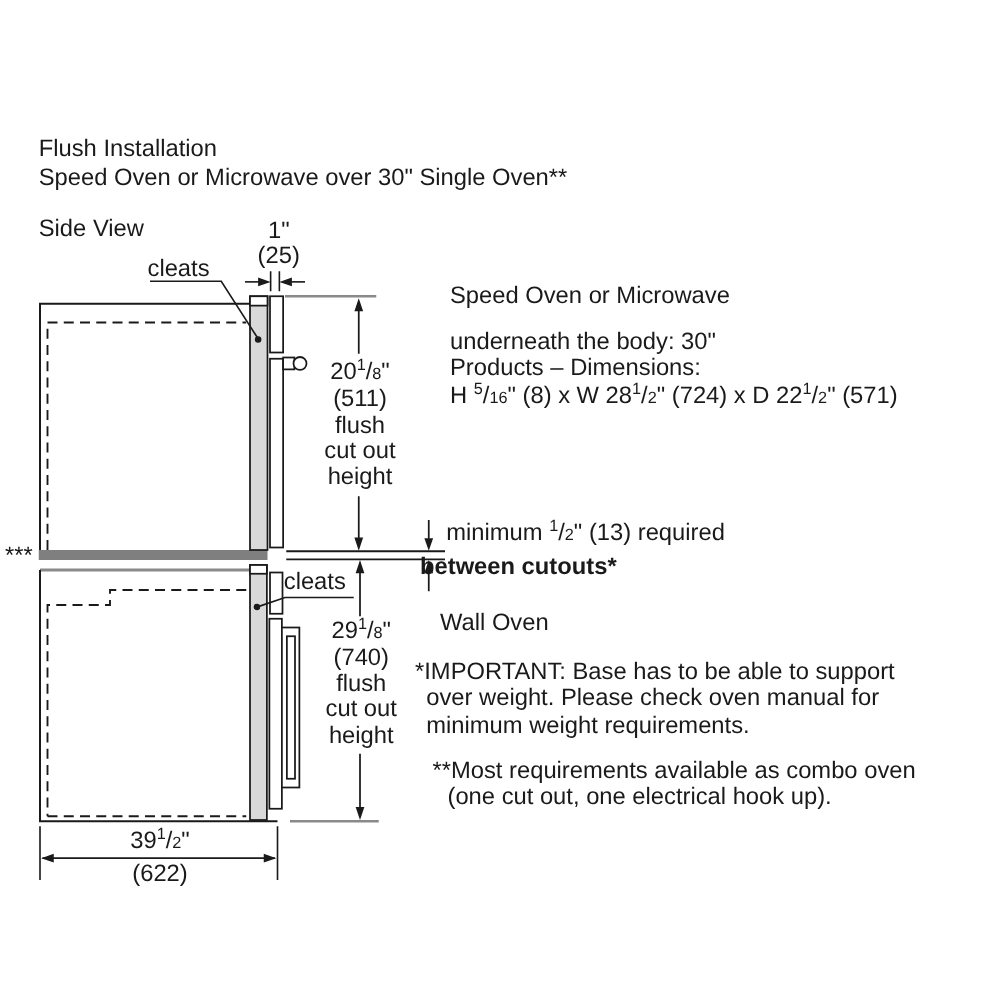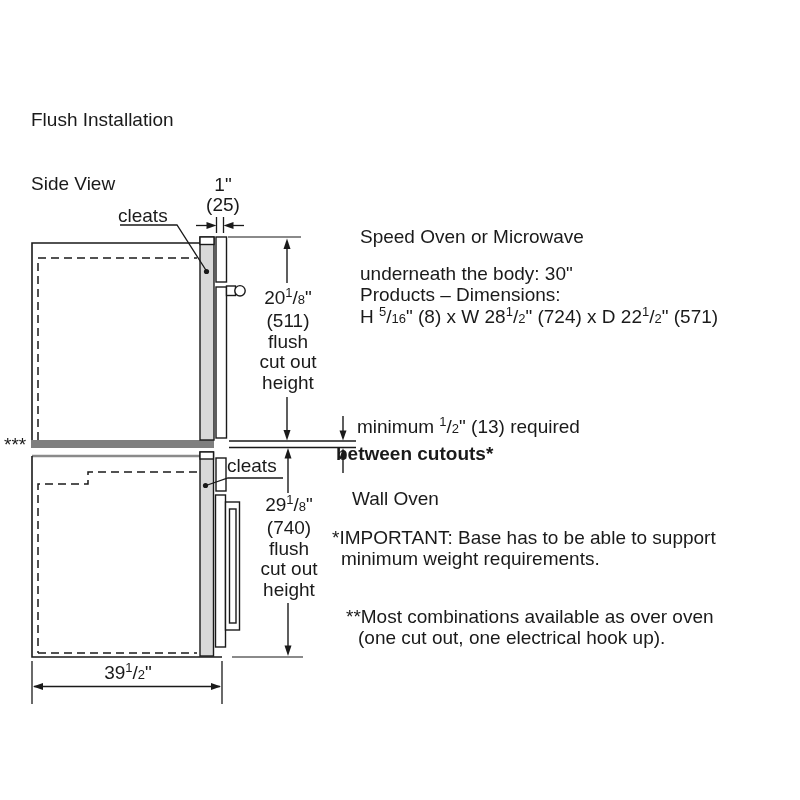--- a/index.html
+++ b/index.html
@@ -111,20 +111,21 @@
     <g stroke="#1a1a1a" stroke-width="1.3" fill="none">
       <polyline points="120,210 177,210 206.5,256"></polyline>
       <circle cx="206.5" cy="256.5" r="2.6" fill="#1a1a1a" stroke="none"></circle>
       <polyline points="283,463 228,463 206,470.5"></polyline>
       <circle cx="205.5" cy="470.5" r="2.6" fill="#1a1a1a" stroke="none"></circle>
     </g>
   </svg>
 
   <div class="t" style="left:31px;top:94px;line-height:22.5px;">
     <div>Flush Installation</div>
+    <div>Speed Oven or Microwave over 30" Single Oven**</div>
   </div>
 
   <div class="t" style="left:31px;top:158px;">Side View</div>
 
   <div class="t" style="left:118px;top:190px;">cleats</div>
 
   <div class="t ctr" style="left:184px;top:160px;width:78px;line-height:20px;">
     <div>1"</div>
     <div>(25)</div>
   </div>
@@ -157,24 +158,26 @@
     <div>(740)</div>
     <div>flush</div>
     <div>cut out</div>
     <div>height</div>
   </div>
 
   <div class="t" style="left:352px;top:473px;">Wall Oven</div>
 
   <div class="t note" style="left:332px;top:512px;">
     <div class="ln"><span>*</span><span>IMPORTANT: Base has to be able to support</span></div>
+    <div class="ln ind9">over weight. Please check oven manual for</div>
     <div class="ln ind9">minimum weight requirements.</div>
   </div>
 
   <div class="t note" style="left:346px;top:591px;">
-    <div class="ln"><span>**</span><span>Most combinations available as over oven</span></div>
+    <div class="ln"><span>**</span><span>Most requirements available as combo oven</span></div>
     <div class="ln ind12">(one cut out, one electrical hook up).</div>
   </div>
 
   <div class="t ctr" style="left:67px;top:647px;width:122px;"><span>39</span><span class="fn">1</span><span>/</span><span class="fd">2</span><span>"</span></div>
+  <div class="t ctr" style="left:67px;top:674px;width:122px;">(622)</div>
 
 
 </div>
 
 </body></html>

